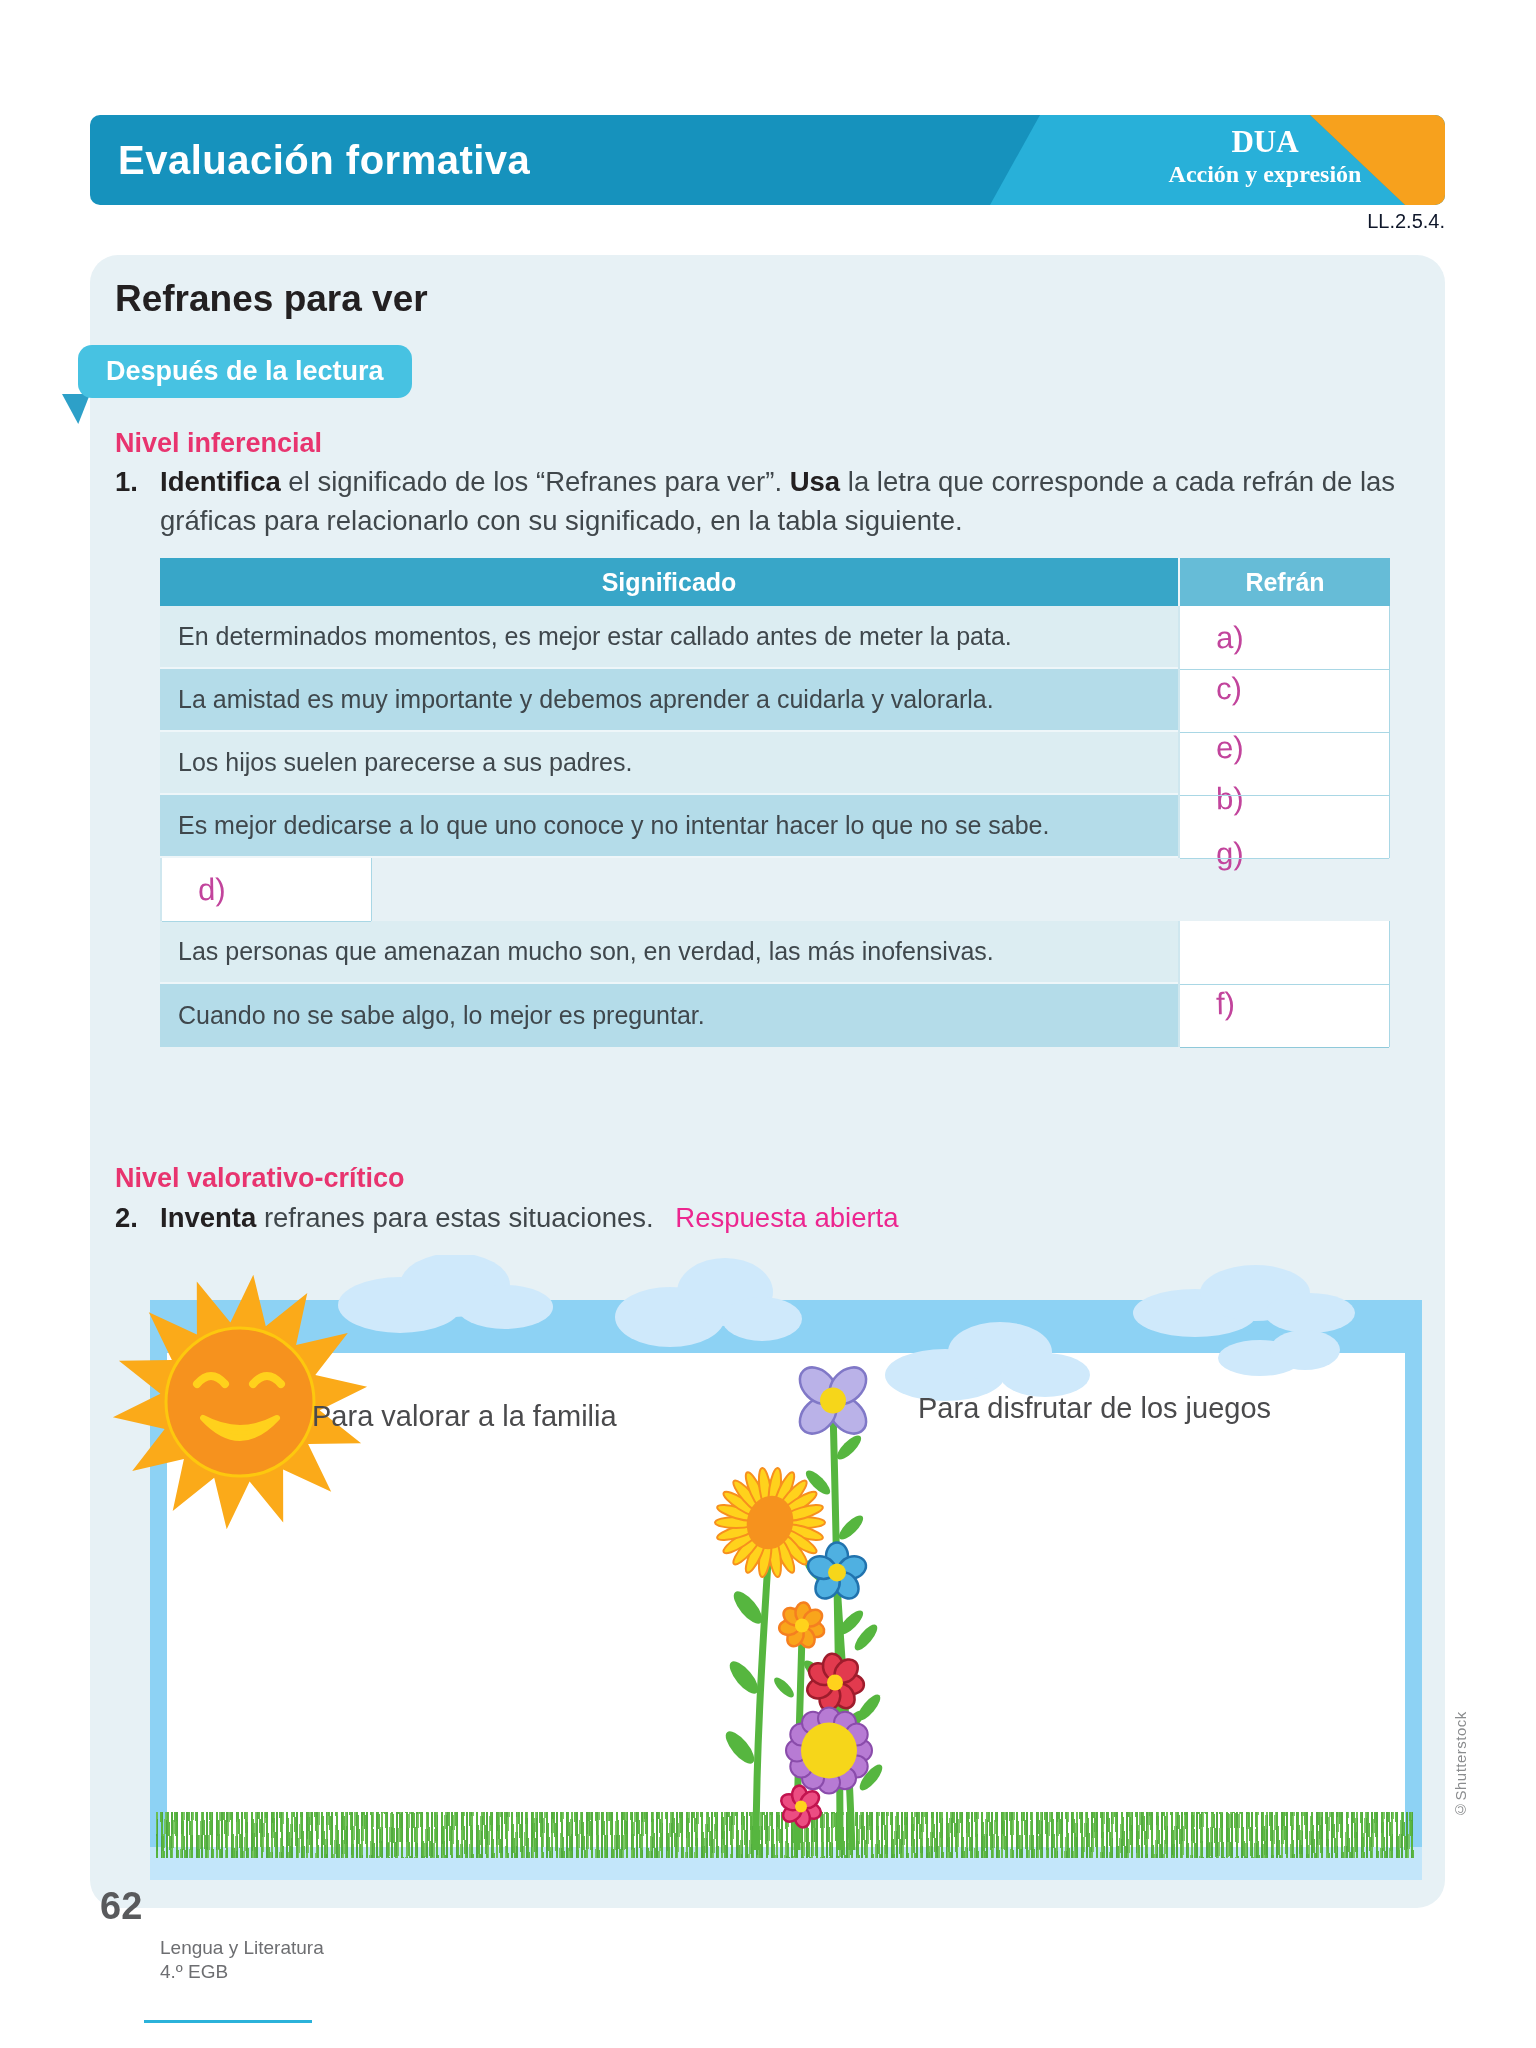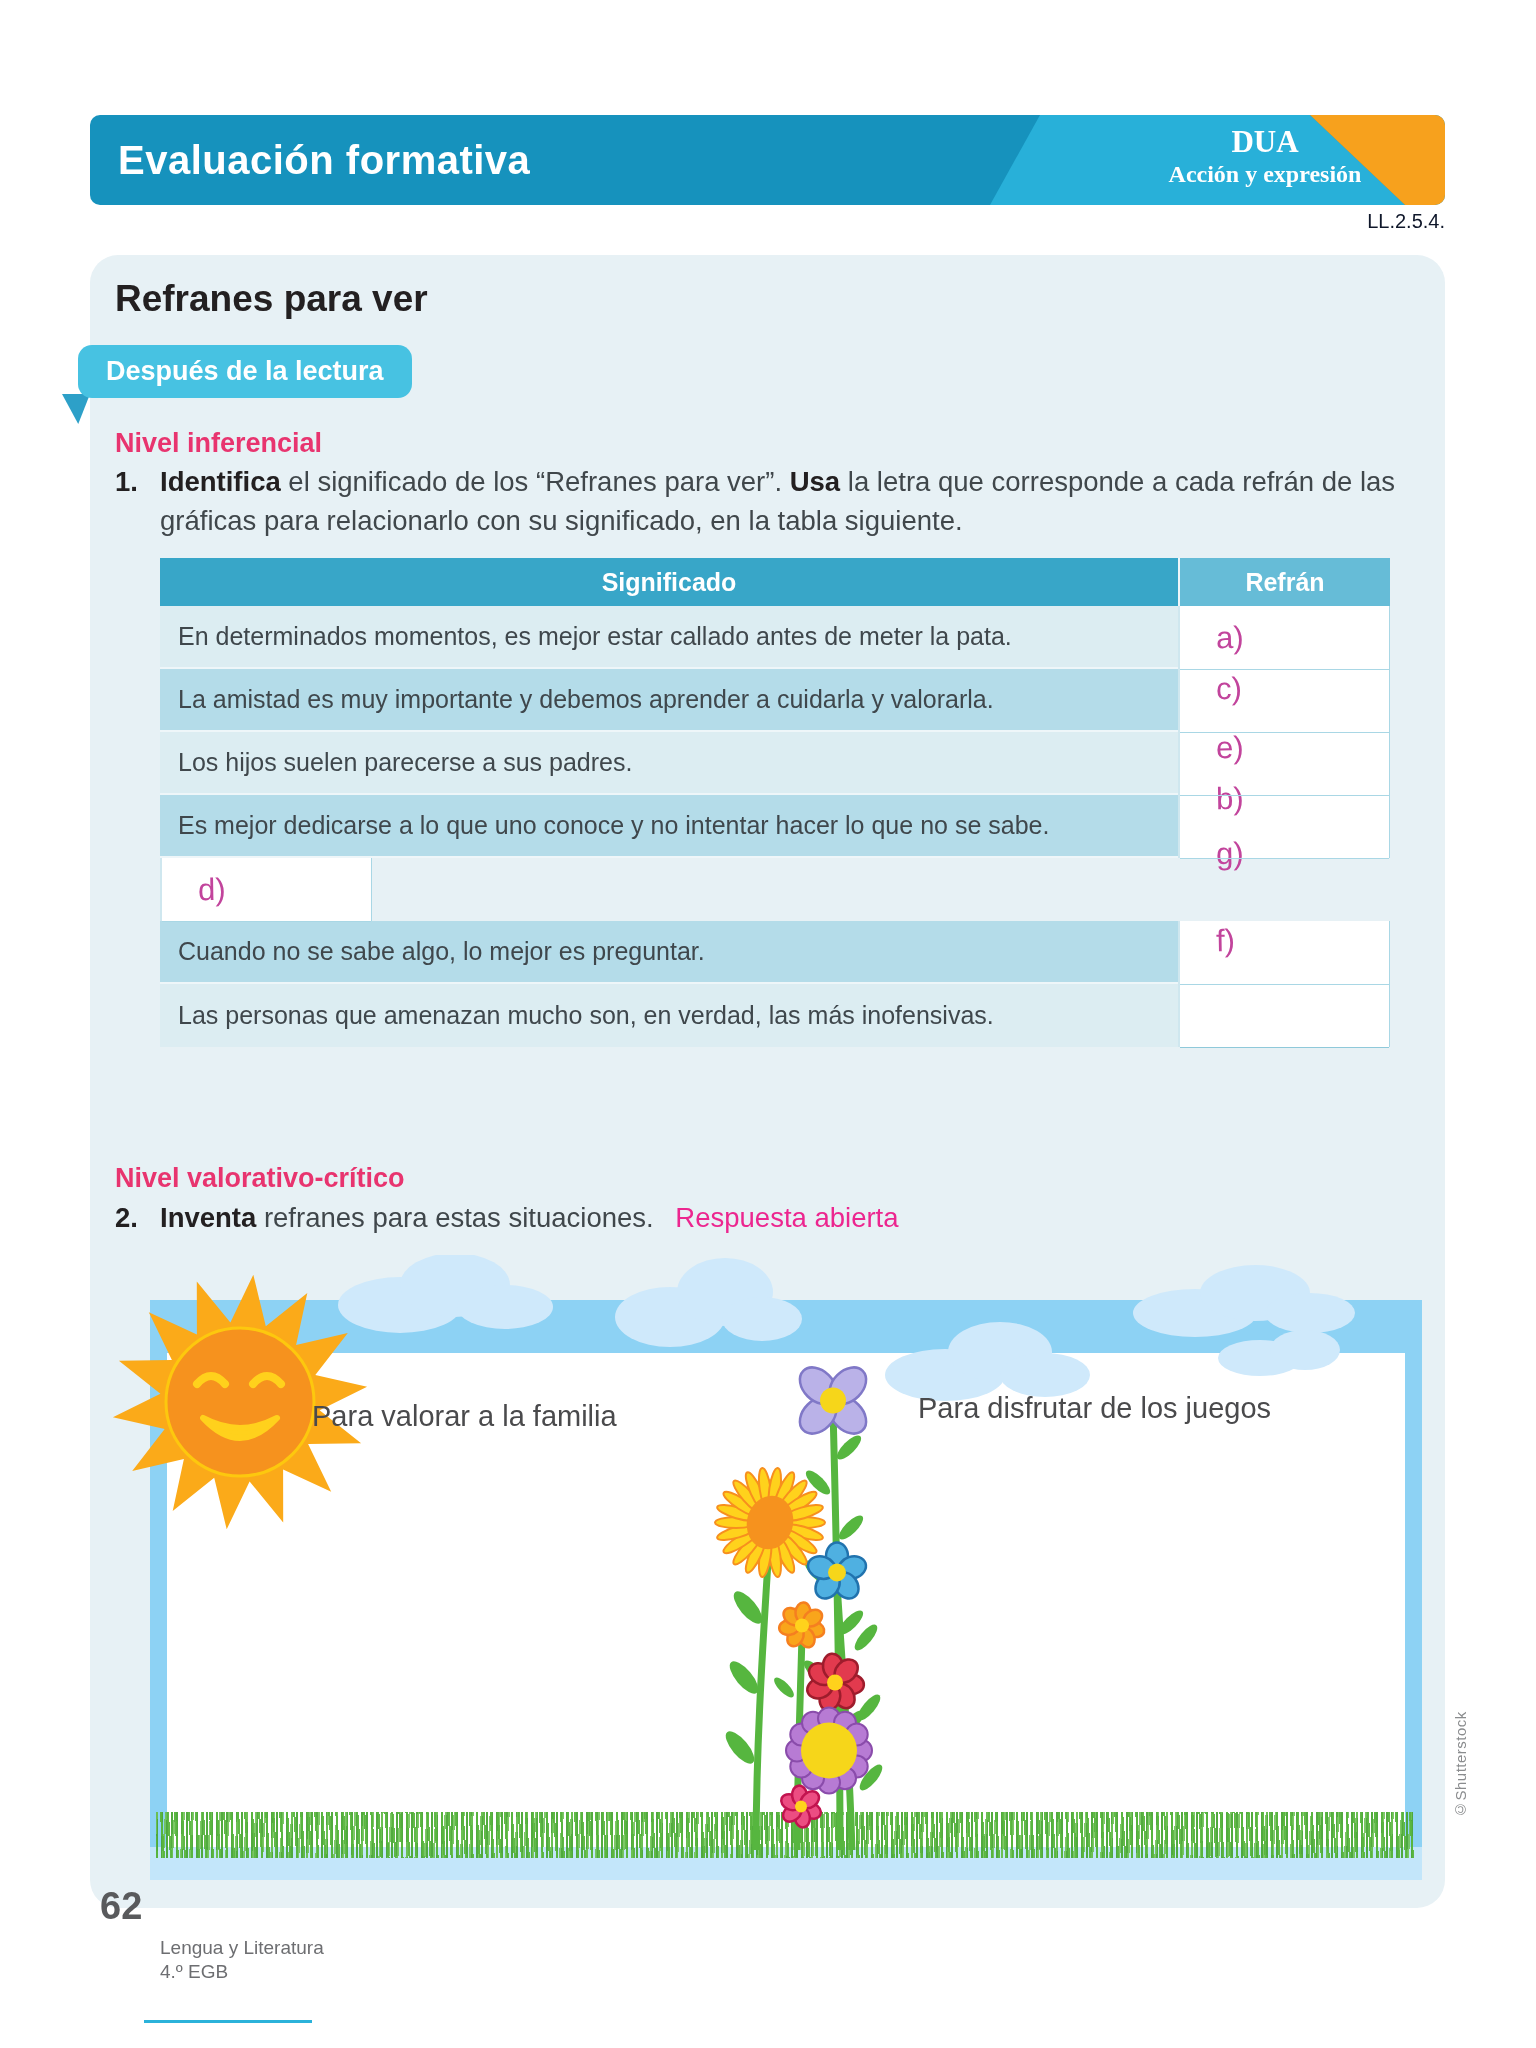--- a/index.html
+++ b/index.html
@@ -150,30 +150,30 @@
       <div class="cell-m">Es mejor dedicarse a lo que uno conoce y no intentar hacer lo que no se sabe.</div>
       <div class="cell-a">
           <span class="ans p-g">g)</span>
         </div>
     </div>
     <div class="trow odd">
       <div class="cell-a">
           <span class="ans p-d">d)</span>
         </div>
     </div>
+    <div class="trow odd">
+      <div class="cell-m">Las personas que amenazan mucho son, en verdad, las más inofensivas.</div>
+      <div class="cell-a">
+          <span class="ans"></span>
+        </div>
+    </div>
     <div class="trow even">
       <div class="cell-m">Cuando no se sabe algo, lo mejor es preguntar.</div>
       <div class="cell-a">
           <span class="ans p-f">f)</span>
-        </div>
-    </div>
-    <div class="trow odd">
-      <div class="cell-m">Las personas que amenazan mucho son, en verdad, las más inofensivas.</div>
-      <div class="cell-a">
-          <span class="ans"></span>
         </div>
     </div>
   </div>
 
   <div class="lvl lvl2">Nivel valorativo-crítico</div>
 
   <div class="question q2">
     <span class="q-num">2.</span>
     <span class="q-text"><b>Inventa</b><span> refranes para estas situaciones. </span><span class="q-note">Respuesta abierta</span></span>
   </div>

